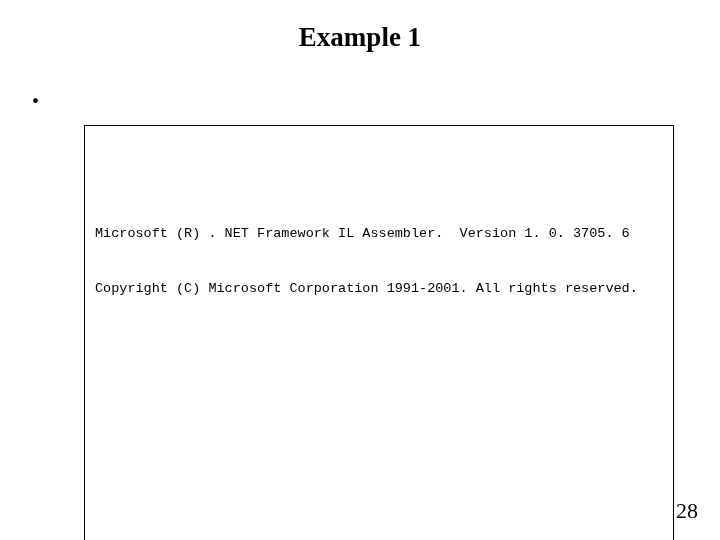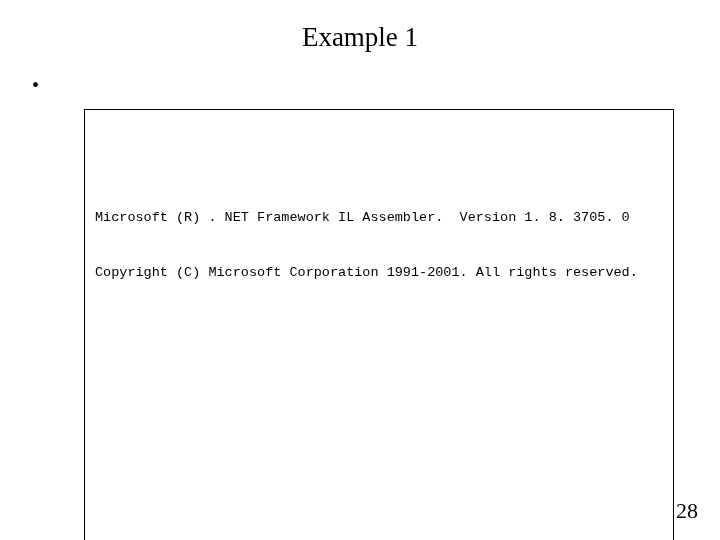--- a/index.html
+++ b/index.html
@@ -10,23 +10,23 @@
     font-family: "Times New Roman", Times, serif;
     color: #000;
   }
   .slide {
     position: relative;
     width: 720px; height: 540px;
     padding: 18px 28px 0 28px;
   }
   .title {
     text-align: center;
-    font-weight: normal;
+    font-weight: bold;
     font-size: 27px;
-    margin: 4px 0 22px 0;
+    margin: 4px 0 38px 0;
   }
   .bullet-row {
     display: flex;
     align-items: baseline;
     font-size: 24px;
     margin-bottom: 14px;
     padding-left: 4px;
   }
   .bullet-dot {
     width: 16px;
@@ -59,21 +59,21 @@
 <div class="slide">
 
   <div class="title">Example 1</div>
 
   <div class="bullet-row">
     <span class="bullet-dot">•</span>
   </div>
 
   <div class="terminal">
     <div class="blank"></div>
-    <div>Microsoft (R) . NET Framework IL Assembler.  Version 1. 8. 3705. 0</div>
+    <div>Microsoft (R) . NET Framework IL Assembler.  Version 1. 0. 3705. 6</div>
     <div>Copyright (C) Microsoft Corporation 1991-2001. All rights reserved.</div>
     <div class="blank"></div>
     
     
     
     
     
     
     
     

